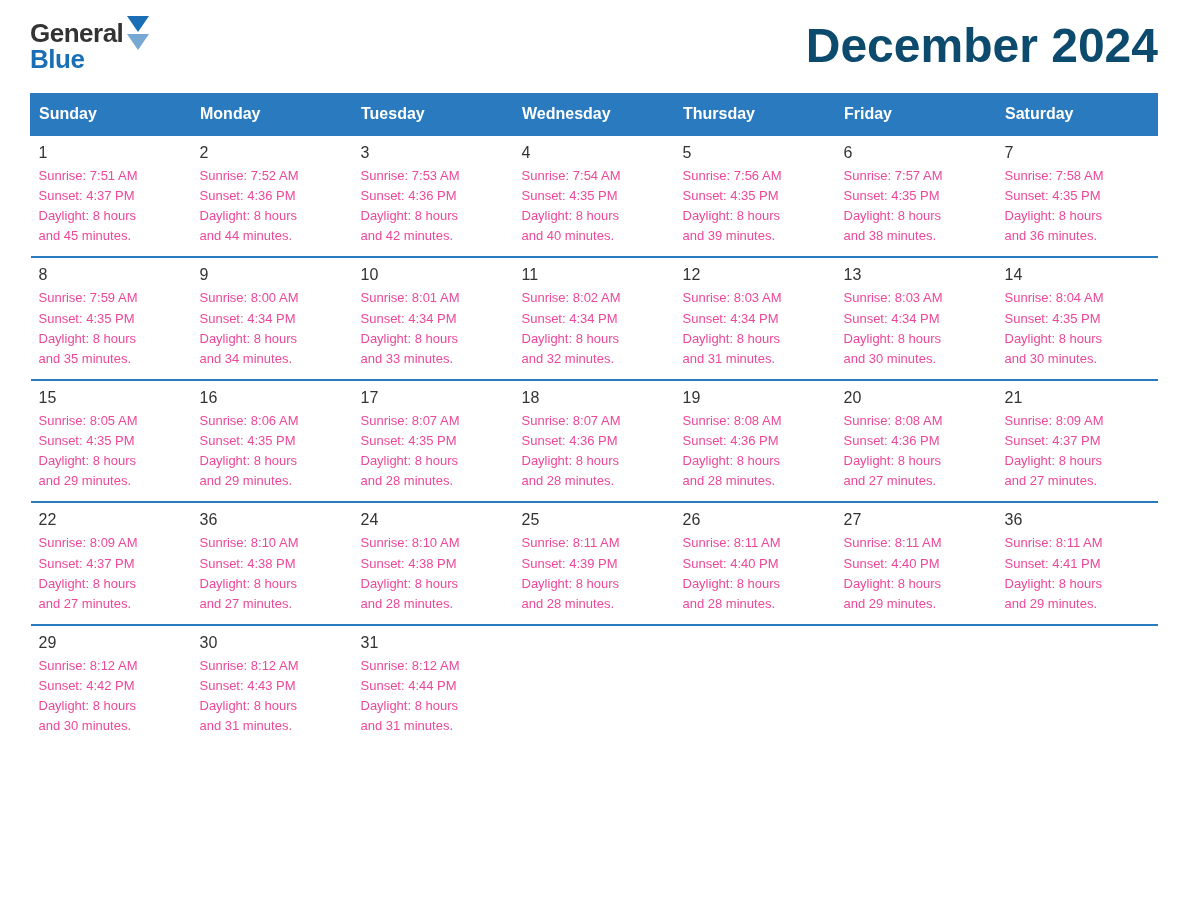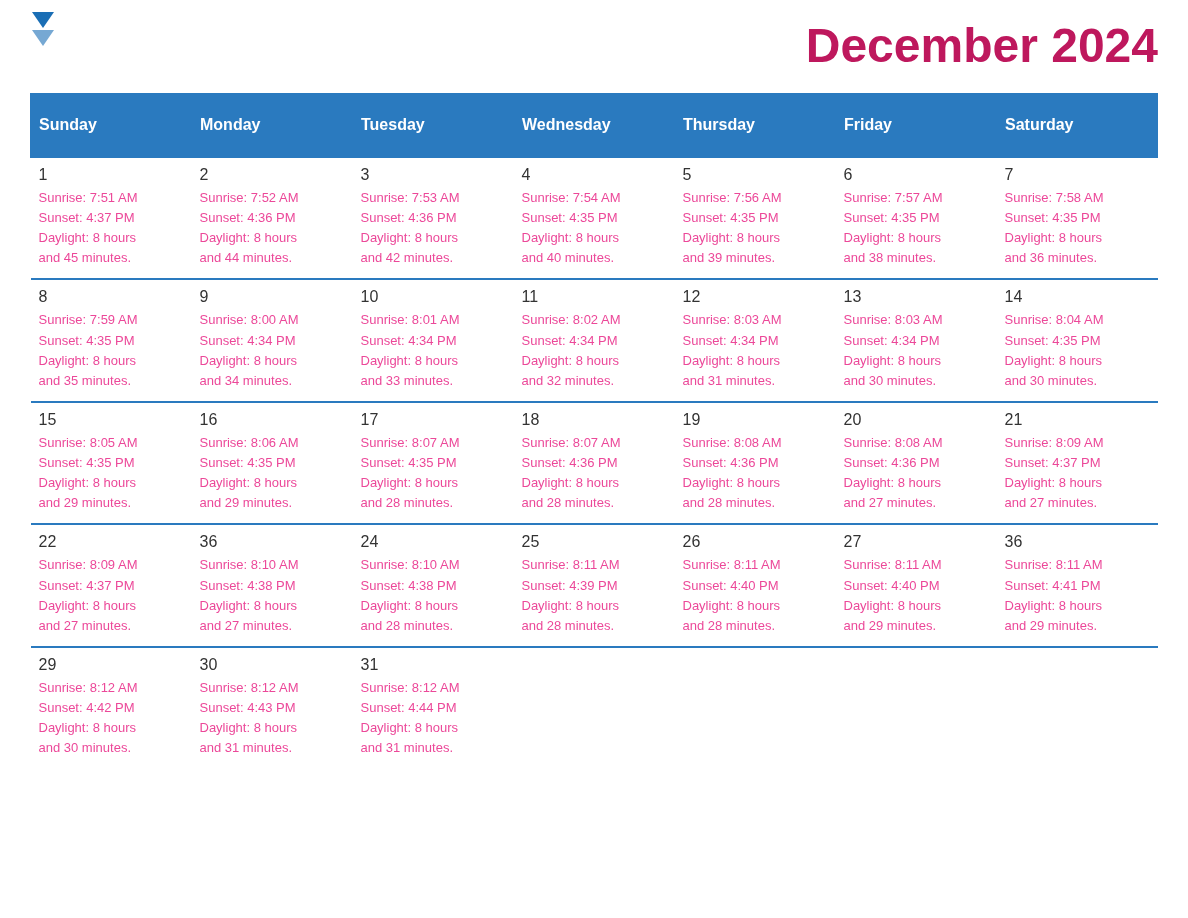--- a/index.html
+++ b/index.html
@@ -19,39 +19,39 @@
     .logo-area {
       display: flex;
       flex-direction: column;
     }
     .title-area {
       text-align: right;
     }
     .month-title {
       font-size: 48px;
       font-weight: bold;
-      color: #be185d;
+      color: #0c4a6e;
       line-height: 1.1;
     }
     .location-title {
       font-size: 22px;
       color: #555;
       margin-top: 6px;
     }
     .calendar-table {
       width: 100%;
       border-collapse: collapse;
       table-layout: fixed;
     }
     .calendar-table th {
       background-color: #2a7abf;
       color: #fff;
       font-size: 16px;
       font-weight: bold;
-      padding: 22px 8px;
+      padding: 11px 8px;
       text-align: left;
       border: 1px solid #2a7abf;
     }
     .calendar-table td {
       vertical-align: top;
       padding: 8px 8px 10px 8px;
       border: 1px solid #ccc;
       font-size: 13px;
       color: #333;
       min-height: 90px;
@@ -81,20 +81,24 @@
       line-height: 1.55;
       color: #ec4899;
     }
   </style>
 </head>
 <body>
 
 <div class="header-area">
   <div class="logo-area">
   <div style="display:flex; align-items:center; gap:2px;">
+    <div style="display:flex; flex-direction:column; line-height:1;">
+      <span style="font-size:26px; font-weight:bold; color:#333; letter-spacing:-0.5px;">General</span>
+      <span style="font-size:26px; font-weight:bold; color:#1a6eb5; letter-spacing:-0.5px;">Blue</span>
+    </div>
     <div style="margin-top:-8px; margin-left:2px;">
       <svg width="22" height="48" viewBox="0 0 22 48">
         <polygon points="0,0 22,0 11,16" fill="#1a6eb5"></polygon>
         <polygon points="0,18 22,18 11,34" fill="#1a6eb5" opacity="0.6"></polygon>
       </svg>
     </div>
   </div>
 </div>
   <div class="title-area">
     <div class="month-title">December 2024</div>

